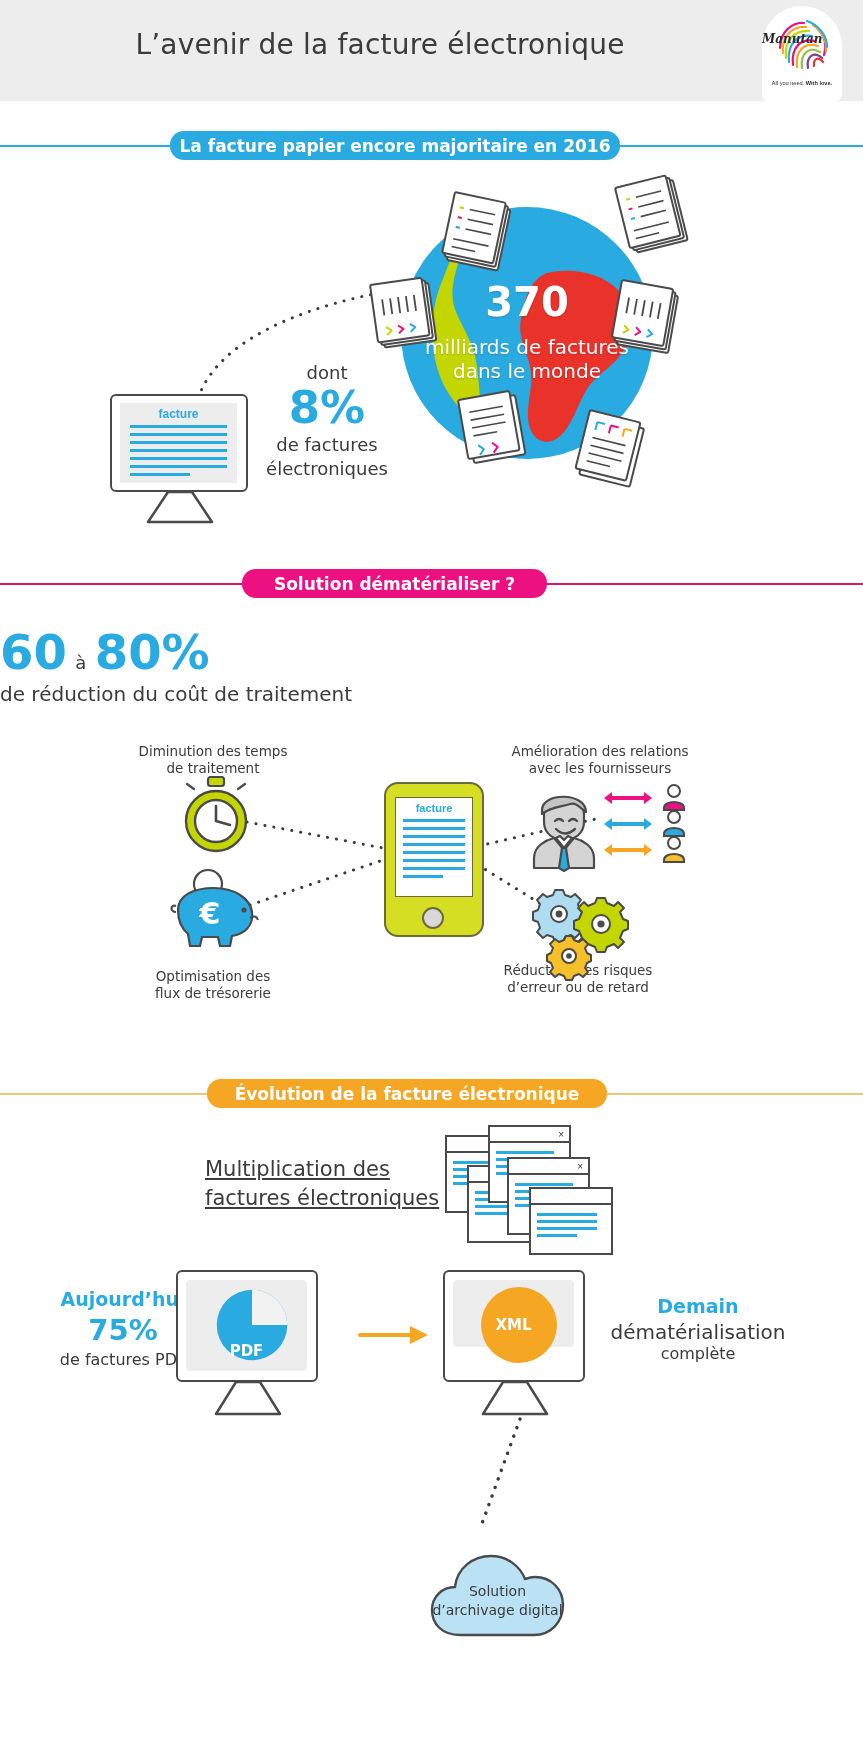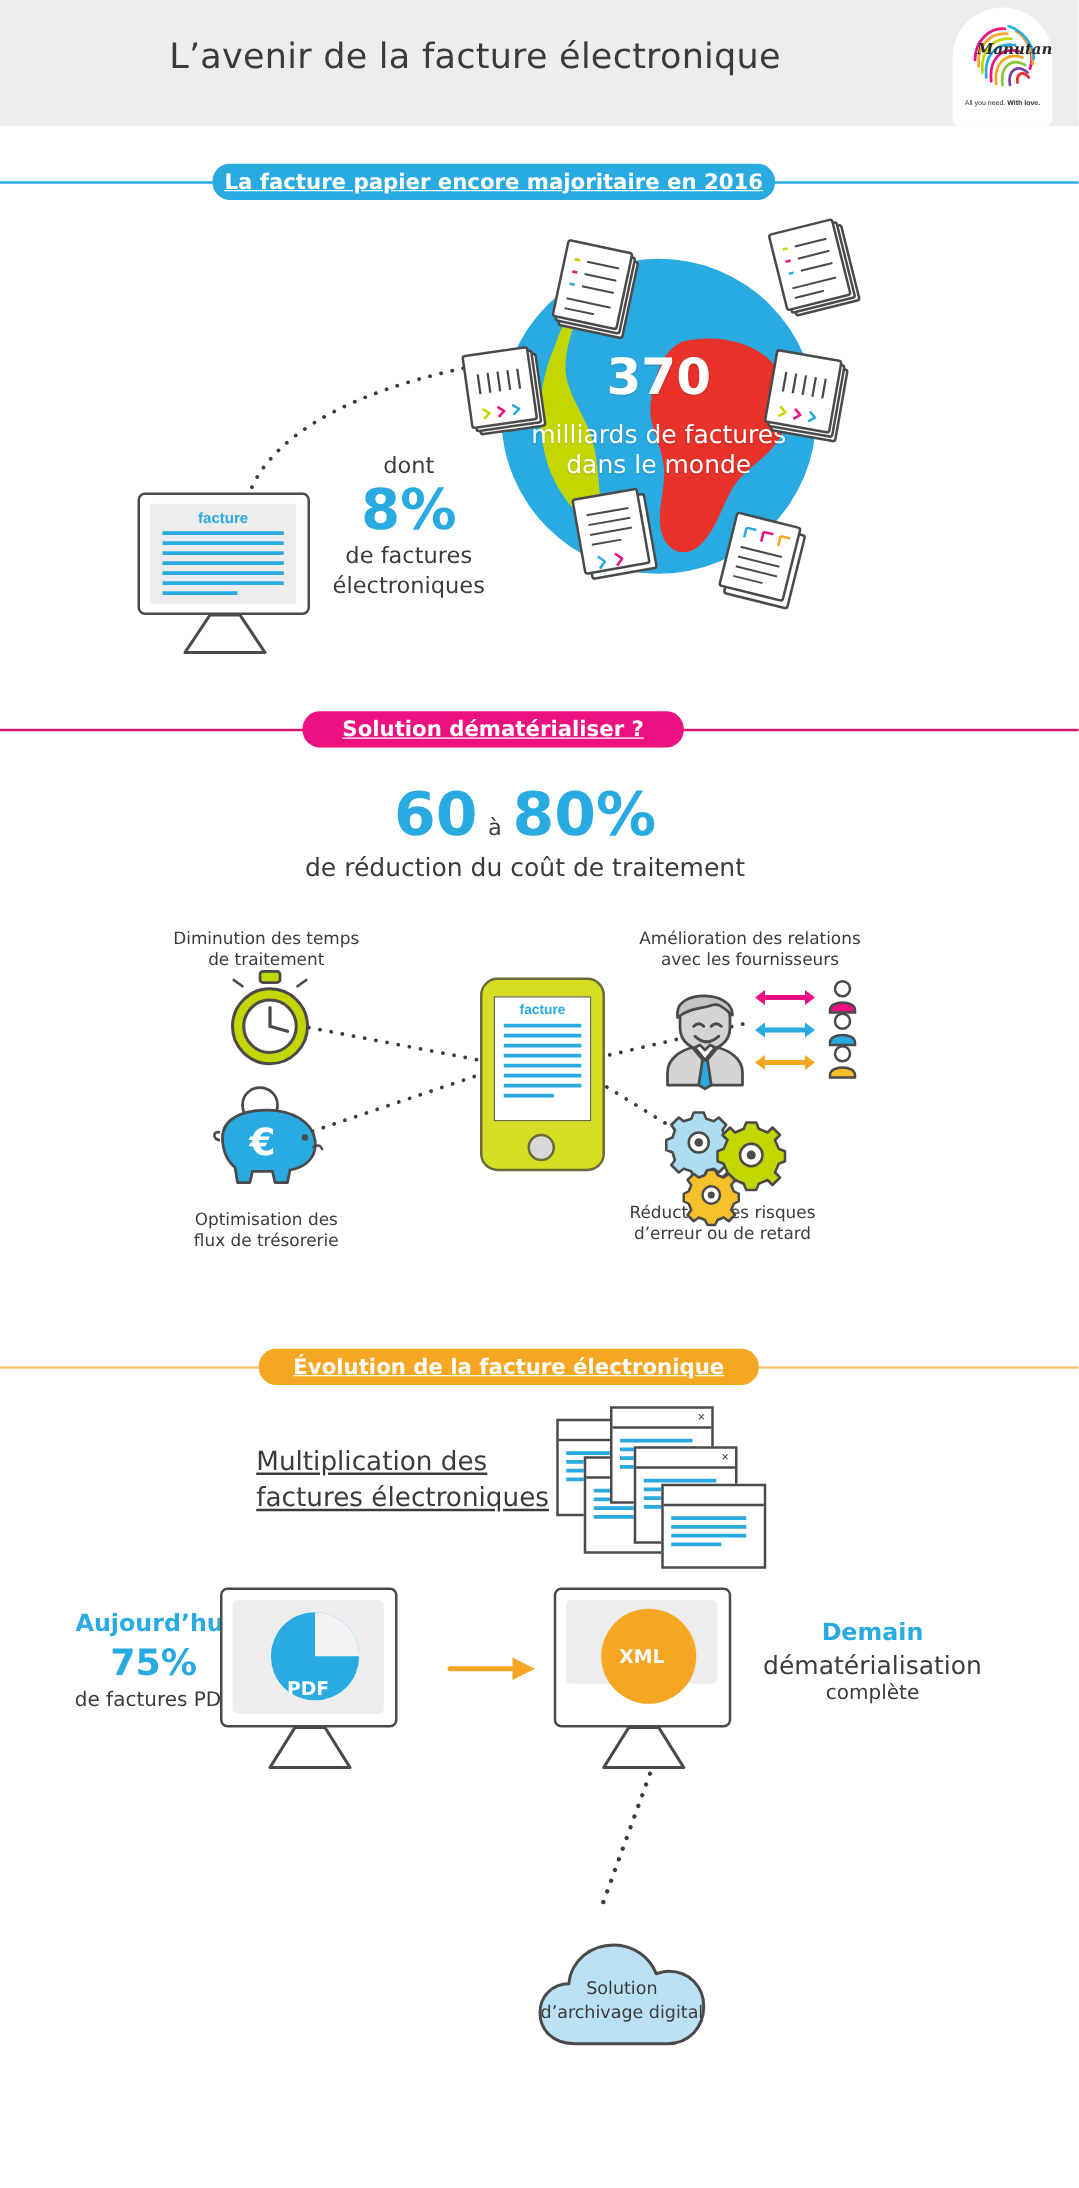--- a/index.html
+++ b/index.html
@@ -9,32 +9,32 @@
   .infographic{position:relative;width:863px;height:1750px;background:#ffffff;}
 
   
   .header{position:absolute;left:0;top:0;width:863px;height:101px;background:#ededed;}
   .header-title{position:absolute;left:0;top:28px;width:760px;text-align:center;
       font-size:28px;font-weight:400;color:#3b3b3b;letter-spacing:.2px;
       font-family:"DejaVu Sans", sans-serif;}
   .logo{position:absolute;left:762px;top:6px;width:80px;height:95px;background:#fff;
       border-radius:40px 40px 6px 6px;box-shadow:0 0 0 0 #fff;}
   .logo-fingerprint{position:absolute;left:10px;top:8px;width:60px;height:60px;}
-  .logo-word{position:absolute;left:0;top:26px;width:80px;text-align:right;
+  .logo-word{position:absolute;left:0;top:26px;width:80px;text-align:left;
       font-family:"DejaVu Serif", serif;font-style:italic;font-weight:bold;
       font-size:12px;color:#2b2b2b;}
   .logo-tag{position:absolute;left:0;top:74px;width:80px;text-align:center;font-size:5.6px;
       color:#2b2b2b;letter-spacing:0px;}
   .logo-tag b{font-weight:bold;}
 
   
   .rule{position:absolute;height:1.5px;}
   .banner{position:absolute;border-radius:14px;color:#fff;text-align:center;
       font-family:"DejaVu Sans", sans-serif;font-weight:bold;white-space:nowrap;
-      display:flex;align-items:center;justify-content:center;text-decoration:underline;}
+      display:flex;align-items:center;justify-content:center;}
 
   .banner-blue{background:#29ABE2;}
   .banner-pink{background:#EC1080;}
   .banner-orange{background:#F5A623;}
   .rule-blue{background:#29ABE2;}
   .rule-pink{background:#D6156E;}
   .rule-orange{background:#F2C37A;}
 
   
   .s1{position:absolute;left:0;top:160px;width:863px;height:400px;}
@@ -217,21 +217,21 @@
         </g>
       </g>
     </svg>
   </div>
 
   <div class="rule rule-pink" style="left:0;top:583px;width:863px;"></div>
   <div class="banner banner-pink" style="left:242px;top:569px;width:305px;height:29px;font-size:17px;">Solution dématérialiser ?</div>
 
   <div class="s2">
 
-    <div style="position:absolute;left:12px;top:64px;width:816px;text-align:center;">
+    <div style="position:absolute;left:0;top:64px;width:816px;">
       <div style="white-space:nowrap;">
         <span class="stat-blue big-txt" style="font-size:48px;">60</span>
         <span class="big-txt" style="font-size:18px;color:#3b3b3b;margin:0 4px;">à</span>
         <span class="stat-blue big-txt" style="font-size:48px;">80%</span>
       </div>
       <div class="big-txt" style="font-size:20px;color:#3b3b3b;margin-top:2px;">de réduction du coût de traitement</div>
     </div>
 
     <div class="cap" style="left:118px;top:183px;width:190px;">
       <div>Diminution des temps</div>

